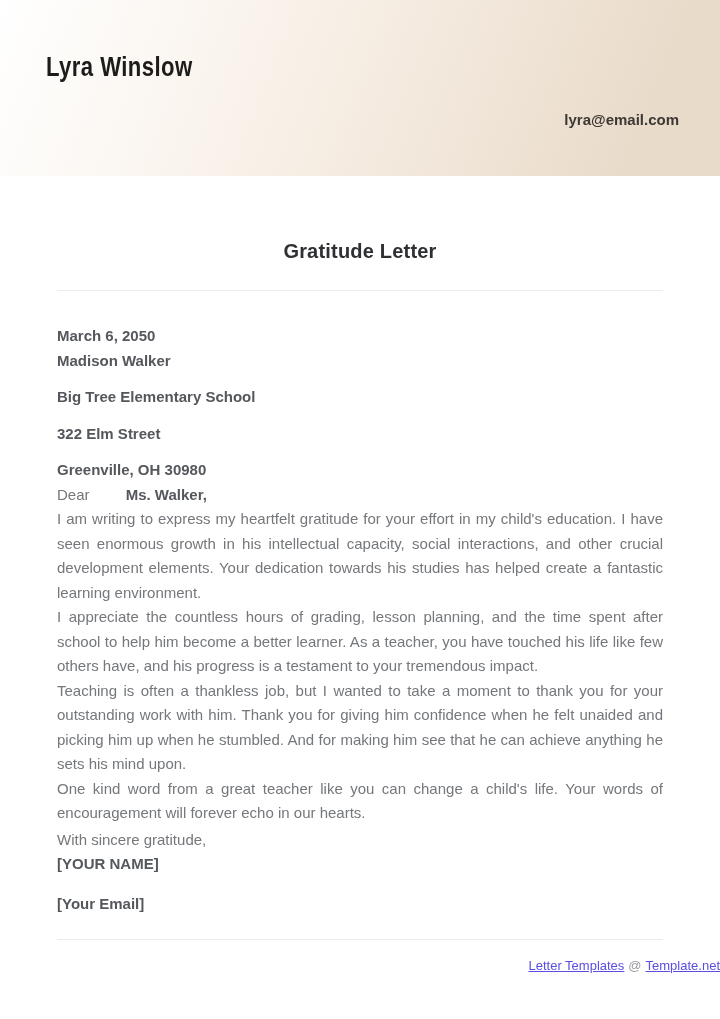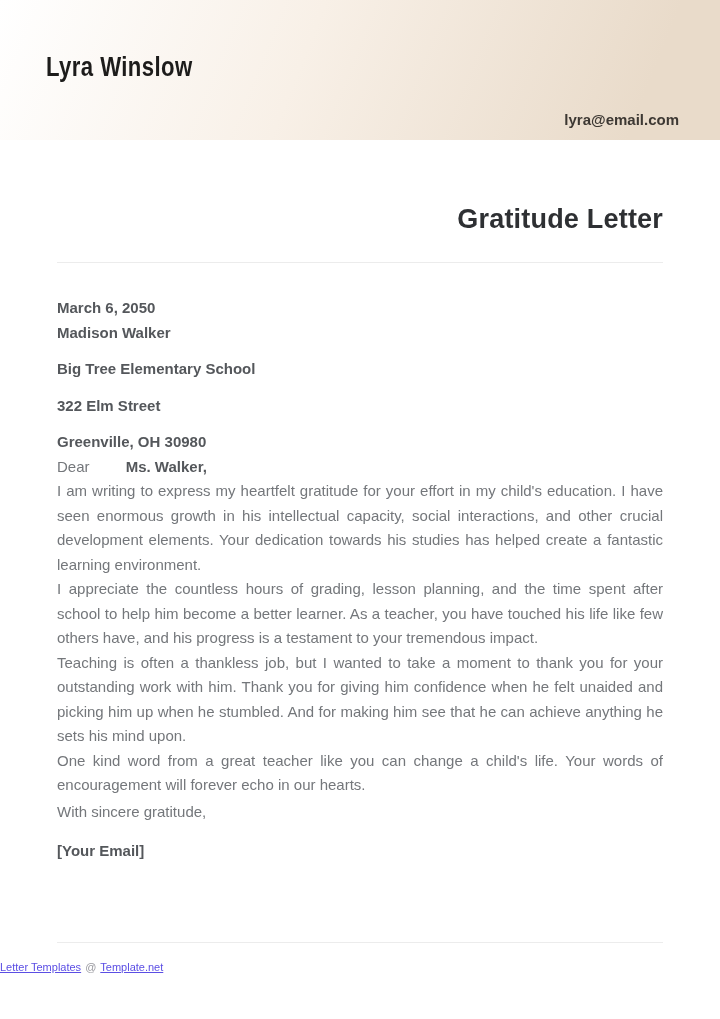--- a/index.html
+++ b/index.html
@@ -10,43 +10,43 @@
   }
   *{margin:0;padding:0;box-sizing:border-box;}
   html,body{background:#ffffff;}
   body{
     width:720px;height:1019px;
     font-family:"Liberation Sans", sans-serif;
     position:relative;
     overflow:hidden;
   }
   .header{
-    width:720px;height:140px;
+    width:720px;height:176px;
     background:linear-gradient(112deg, var(--header-from) 0%, var(--header-mid) 42%, var(--header-to) 88%);
     position:relative;
   }
   .header-name{
     position:absolute;left:46px;top:52px;
     font-size:27px;font-weight:bold;color:#1d1c1b;
     letter-spacing:0.5px;
     display:inline-block;
     transform:scaleX(0.82);transform-origin:left center;
     white-space:nowrap;
   }
   .header-email{
     position:absolute;right:41px;top:111px;
     font-size:15px;font-weight:bold;color:#3d3833;
   }
   .main{
     padding:0 57px;
   }
   .doc-title{
     margin-top:64px;
-    text-align:right;
-    font-size:27px;font-weight:600;color:#2e3033;
+    text-align:center;
+    font-size:20px;font-weight:600;color:#2e3033;
     letter-spacing:0.2px;
   }
   .divider{
     border:none;border-top:1px solid #ececec;
     margin-top:27px;
   }
   .letter{
     margin-top:33px;
     font-size:15px;line-height:24.5px;color:#74777b;
   }
@@ -59,23 +59,23 @@
   .sig-name{font-weight:bold;color:#54575b;}
   .sig-email{font-weight:bold;color:#54575b;margin-top:15px;}
   .footer{
     position:absolute;left:0;bottom:0;width:720px;
   }
   .footer-divider{
     border:none;border-top:1px solid #ececec;
     margin:0 57px;
   }
   .footer-line{
-    text-align:left;
+    text-align:right;
     padding:18px 0 46px 0;
-    font-size:11px;color:#9a9aa0;
+    font-size:13px;color:#9a9aa0;
   }
   .footer-line a{
     color:var(--link-color);
     text-decoration:underline;
     cursor:pointer;
   }
   .footer-sep{color:#9a9aa0;padding:0 4px;}
 </style>
 </head>
 <body>
@@ -97,20 +97,21 @@
     <p class="addr addr-gap">Greenville, OH 30980</p>
 
     <p class="salutation"><span>Dear </span><b>Ms. Walker,</b></p>
 
     <p class="body-par">I am writing to express my heartfelt gratitude for your effort in my child's education. I have seen enormous growth in his intellectual capacity, social interactions, and other crucial development elements. Your dedication towards his studies has helped create a fantastic learning environment.</p>
     <p class="body-par">I appreciate the countless hours of grading, lesson planning, and the time spent after school to help him become a better learner. As a teacher, you have touched his life like few others have, and his progress is a testament to your tremendous impact.</p>
     <p class="body-par">Teaching is often a thankless job, but I wanted to take a moment to thank you for your outstanding work with him. Thank you for giving him confidence when he felt unaided and picking him up when he stumbled. And for making him see that he can achieve anything he sets his mind upon.</p>
     <p class="body-par">One kind word from a great teacher like you can change a child's life. Your words of encouragement will forever echo in our hearts.</p>
 
     <p class="closing">With sincere gratitude,</p>
+    <p class="sig-name">[YOUR NAME]</p>
     <p class="sig-email">[Your Email]</p>
   </div>
 </div>
 
 <div class="footer">
   <hr class="footer-divider">
   <div class="footer-line">
     <a>Letter Templates</a><span class="footer-sep">@</span><a>Template.net</a>
   </div>
 </div>

